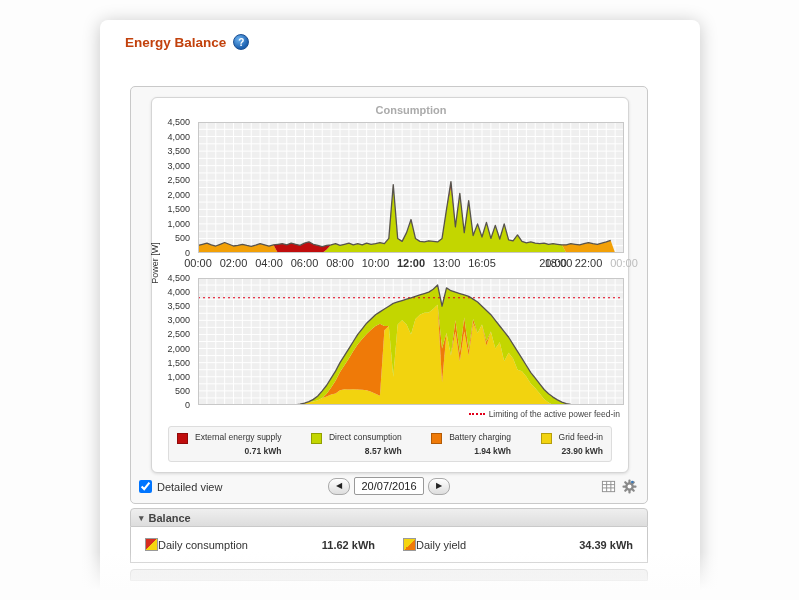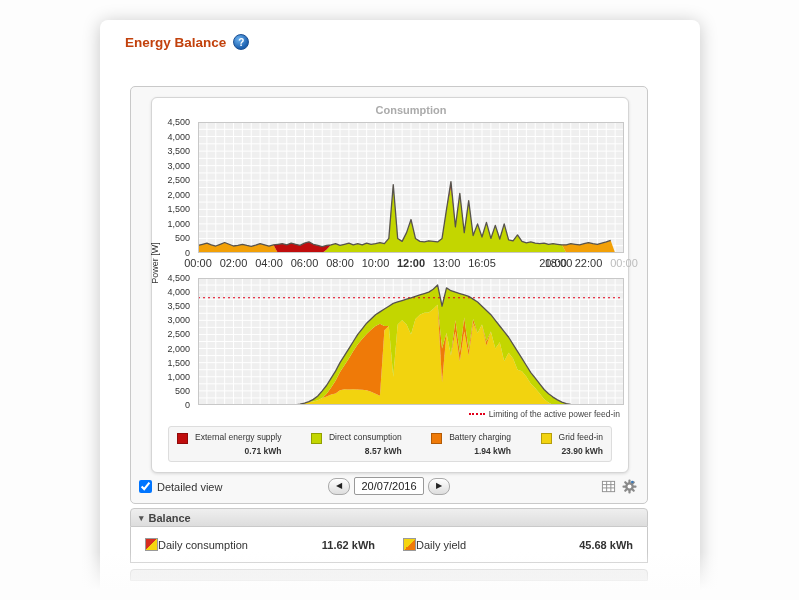--- a/index.html
+++ b/index.html
@@ -376,21 +376,21 @@
       </div>
       <div class="balance-row">
         <div class="balance-item">
           <span class="diag-swatch" style="background: linear-gradient(135deg, rgb(214, 45, 32) 50%, rgb(245, 213, 15) 50%);"></span>
           <span class="balance-label">Daily consumption</span>
           <span class="balance-value">11.62 kWh</span>
         </div>
         <div class="balance-item">
           <span class="diag-swatch" style="background: linear-gradient(135deg, rgb(245, 213, 15) 50%, rgb(239, 122, 8) 50%);"></span>
           <span class="balance-label">Daily yield</span>
-          <span class="balance-value">45.68 kWh</span>
+          <span class="balance-value">34.39 kWh</span>
         </div>
       </div>
       <div class="partial-bar"></div>
     </div>
   </div>
 
   <div class="fade-bottom"></div>
 </div>
 
 </body></html>

